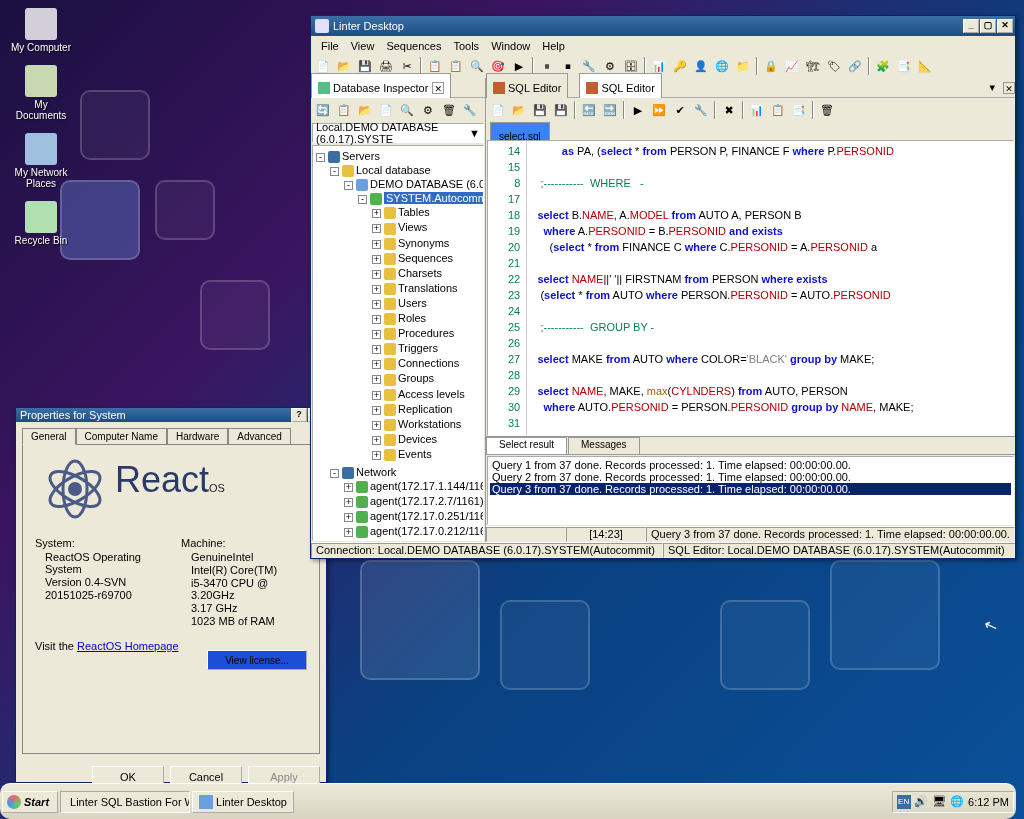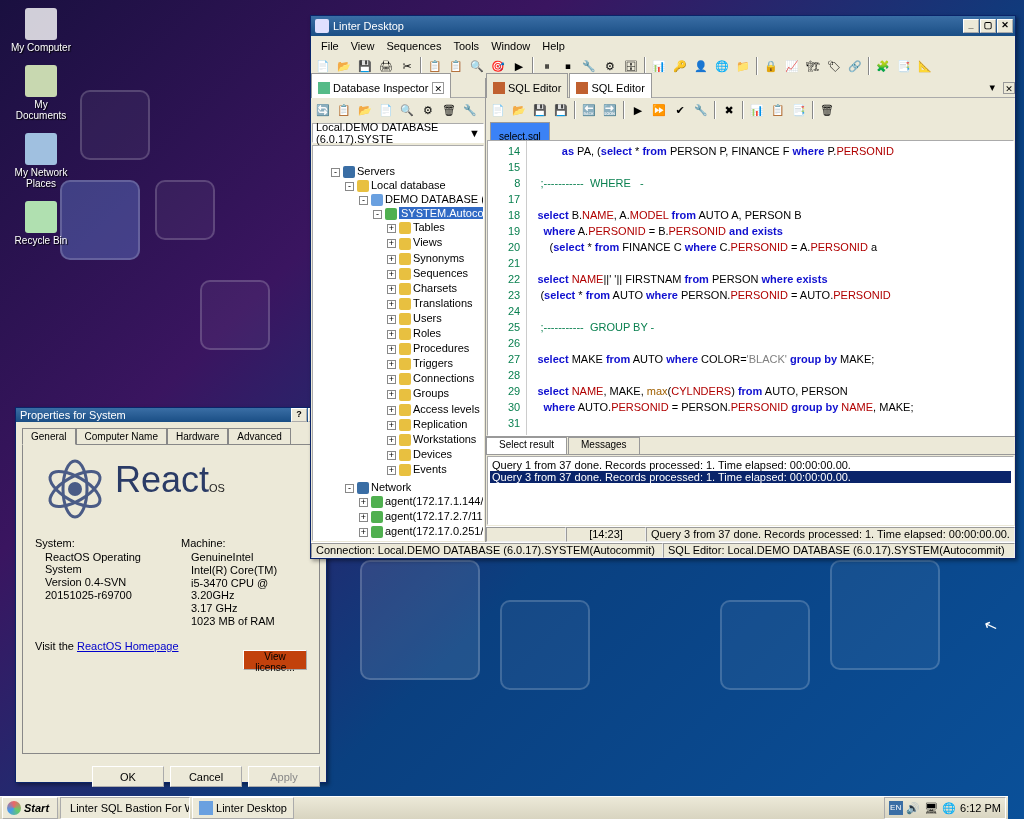--- a/index.html
+++ b/index.html
@@ -26,32 +26,32 @@
 .menubar { height:18px; display:flex; align-items:flex-end; padding:1px 4px; background:#ECE9D8; }
 .menubar span { padding:1px 6px; cursor:pointer; }
 
 
 .toolbar { height:24px; display:flex; align-items:center; padding:1px 2px; gap:1px; background:#ECE9D8; flex-wrap:nowrap; overflow:hidden; }
 .tbtn { width:20px; height:20px; border:1px solid transparent; cursor:pointer; display:inline-flex; align-items:center; justify-content:center; font-size:11px; }
 .tsep { width:2px; height:18px; border-left:1px solid #888; border-right:1px solid #fff; margin:0 2px; }
 
 
 .paneheader { height:20px; display:flex; align-items:center; background:#ECE9D8; border-bottom:1px solid #aaa; }
-.ptab { height:19px; display:flex; align-items:center; padding:14px 6px; border:1px solid #999; border-bottom:none; background:#ECE9D8; margin-right:1px; cursor:pointer; }
+.ptab { height:19px; display:flex; align-items:center; padding:14px 6px; border:1px solid #999; border-bottom:none; background:#ECE9D8; margin-right:11px; cursor:pointer; }
 .ptab.active { background:#fff; }
 .ptab .ico { width:12px; height:12px; background:#5b8; margin-right:3px; }
 .pclose { width:12px; height:12px; margin-left:4px; font-size:9px; text-align:center; line-height:12px; border:1px solid #999; cursor:pointer; }
 
 
 .linter-body { flex:1; display:flex; min-height:0; }
 .leftpane { width:175px; display:flex; flex-direction:column; border-right:1px solid #999; }
 .rightpane { flex:1; display:flex; flex-direction:column; min-width:0; }
 
 .dbselector { height:20px; margin:1px; border:1px inset #fff; background:#fff; padding:1px 3px; font-size:10px; display:flex; align-items:center; justify-content:space-between; }
-.tree { flex:1; background:#fff; border:1px inset #fff; margin:1px; overflow:auto; padding:18px; font-size:11px; }
+.tree { flex:1; background:#fff; border:1px inset #fff; margin:1px; overflow:auto; padding:3px; font-size:11px; }
 .tree ul { list-style:none; padding-left:14px; }
 .tree li { padding:1px 0; white-space:nowrap; }
 .tree .nico { display:inline-block; width:12px; height:12px; vertical-align:middle; margin-right:2px; border-radius:2px; }
 .tree .exp { display:inline-block; width:9px; height:9px; border:1px solid #888; text-align:center; line-height:7px; font-size:9px; margin-right:3px; cursor:pointer; }
 
 
 .editor-wrap { flex:1; display:flex; flex-direction:column; min-height:0; }
 .file-tab { height:18px; display:flex; padding:0 4px; background:#ECE9D8; }
 .file-tab span { border:1px solid #999; border-bottom:none; padding:8px 8px; background:#3b82f6; font-size:10px; cursor:pointer;}
 .editor { flex:1; display:flex; background:#fff; font-family:'Courier New',monospace; font-size:13px; overflow:hidden; border:1px inset #fff; margin:0 1px; }
@@ -90,24 +90,24 @@
 .logo span b { color:#222; font-weight:normal;}
 .sysinfo { display:flex; gap:20px; font-size:10px; }
 .sysinfo .col { flex:1; }
 .sysinfo .hdr { font-weight:normal; margin-bottom:2px; }
 .sysinfo .val { padding-left:10px; margin-bottom:1px; }
 .hp { margin-top:12px; font-size:10px; }
 .hp a { color:#0000cc; text-decoration:underline; cursor:pointer; }
 .btnrow { display:flex; justify-content:flex-end; gap:6px; padding:6px; }
 .btn { width:72px; height:21px; border:1px outset #fff; background:#ECE9D8; font-size:11px; cursor:pointer; }
 .btn.disabled { color:#888; }
-.viewlic { float:right; width:64px; height:20px; border:1px outset #fff; background:#c2410c; font-size:10px; cursor:pointer; margin-top:10px;}
-
-
-.taskbar { position:absolute; bottom:0; left:0; right:16px; height:23px; background:linear-gradient(to bottom,#ECE9D8 0%,#d8d4c0 100%); border-top:1px solid #fff; display:flex; align-items:center; padding:2px; }
+.viewlic { float:right; width:100px; height:20px; border:1px outset #fff; background:#1d4ed8; font-size:10px; cursor:pointer; margin-top:10px;}
+
+
+.taskbar { position:absolute; bottom:0; left:0; right:8px; height:36px; background:linear-gradient(to bottom,#ECE9D8 0%,#d8d4c0 100%); border-top:1px solid #fff; display:flex; align-items:center; padding:2px;border-radius:10px; }
 .startbtn { height:22px; padding:0 8px 0 4px; border:1px outset #fff; background:#ECE9D8; display:flex; align-items:center; gap:3px; font-weight:bold; font-style:italic; font-size:11px; cursor:pointer; }
 .startbtn .logo-pip { width:14px; height:14px; border-radius:50%; background:conic-gradient(#e66,#6c6,#49e,#e66); }
 .taskbtn { height:22px; padding:0 6px; border:1px inset #fff; background:#ECE9D8; margin-left:2px; display:flex; align-items:center; gap:3px; font-size:10px; max-width:130px; overflow:hidden; white-space:nowrap; cursor:pointer;}
 .taskbtn.inactive { border-style:outset; }
 .tray { margin-left:auto; display:flex; align-items:center; gap:4px; border:1px inset #fff; padding:2px 4px; height:22px; font-size:10px; }
 .tray .tri { width:14px; height:14px; background:#3a6ea5; color:#fff; font-size:8px; text-align:center; line-height:14px; }
 
 .cursor { position:absolute; top:616px; left:984px; font-size:16px; color:#fff; transform:rotate(-20deg); pointer-events:none;}
 </style>
 </head>
@@ -383,20 +383,21 @@
             </div>
           <div class="code" id="codebody"><div>          <span class="kw">as</span> PA, (<span class="kw">select</span> * <span class="kw">from</span> PERSON P, FINANCE F <span class="kw">where</span> P.<span class="id">PERSONID</span></div><div>&nbsp;</div><div>   <span class="cm">;-----------  WHERE   -</span></div><div>&nbsp;</div><div>  <span class="kw">select</span> B.<span class="id">NAME</span>, A.<span class="id">MODEL</span> <span class="kw">from</span> AUTO A, PERSON B</div><div>    <span class="kw">where</span> A.<span class="id">PERSONID</span> = B.<span class="id">PERSONID</span> <span class="kw">and exists</span></div><div>      (<span class="kw">select</span> * <span class="kw">from</span> FINANCE C <span class="kw">where</span> C.<span class="id">PERSONID</span> = A.<span class="id">PERSONID</span> a</div><div>&nbsp;</div><div>  <span class="kw">select</span> <span class="id">NAME</span>||' '|| FIRSTNAM <span class="kw">from</span> PERSON <span class="kw">where exists</span></div><div>   (<span class="kw">select</span> * <span class="kw">from</span> AUTO <span class="kw">where</span> PERSON.<span class="id">PERSONID</span> = AUTO.<span class="id">PERSONID</span></div><div>&nbsp;</div><div>   <span class="cm">;-----------  GROUP BY -</span></div><div>&nbsp;</div><div>  <span class="kw">select</span> MAKE <span class="kw">from</span> AUTO <span class="kw">where</span> COLOR=<span class="str">'BLACK'</span> <span class="kw">group by</span> MAKE;</div><div>&nbsp;</div><div>  <span class="kw">select</span> <span class="id">NAME</span>, MAKE, <span class="fn">max</span>(<span class="id">CYLNDERS</span>) <span class="kw">from</span> AUTO, PERSON</div><div>    <span class="kw">where</span> AUTO.<span class="id">PERSONID</span> = PERSON.<span class="id">PERSONID</span> <span class="kw">group by</span> <span class="id">NAME</span>, MAKE;</div><div>&nbsp;</div></div>
         </div>
         <div class="results">
           <div class="rtabs">
             <div class="rtab active">Select result</div>
             <div class="rtab">Messages</div>
           </div>
           <div class="rbody" id="resultbody">
               <div>Query 1 from 37 done. Records processed: 1. Time elapsed: 00:00:00.00.</div>
+              <div>Query 2 from 37 done. Records processed: 1. Time elapsed: 00:00:00.00.</div>
               <div class="sel">Query 3 from 37 done. Records processed: 1. Time elapsed: 00:00:00.00.</div>
             </div>
         </div>
       </div>
       <div class="statusbar">
         <div style="flex:0 0 80px"></div>
         <div style="flex:0 0 80px;text-align:center">[14:23]</div>
         <div>Query 3 from 37 done. Records processed: 1. Time elapsed: 00:00:00.00.</div>
       </div>
     </div>

